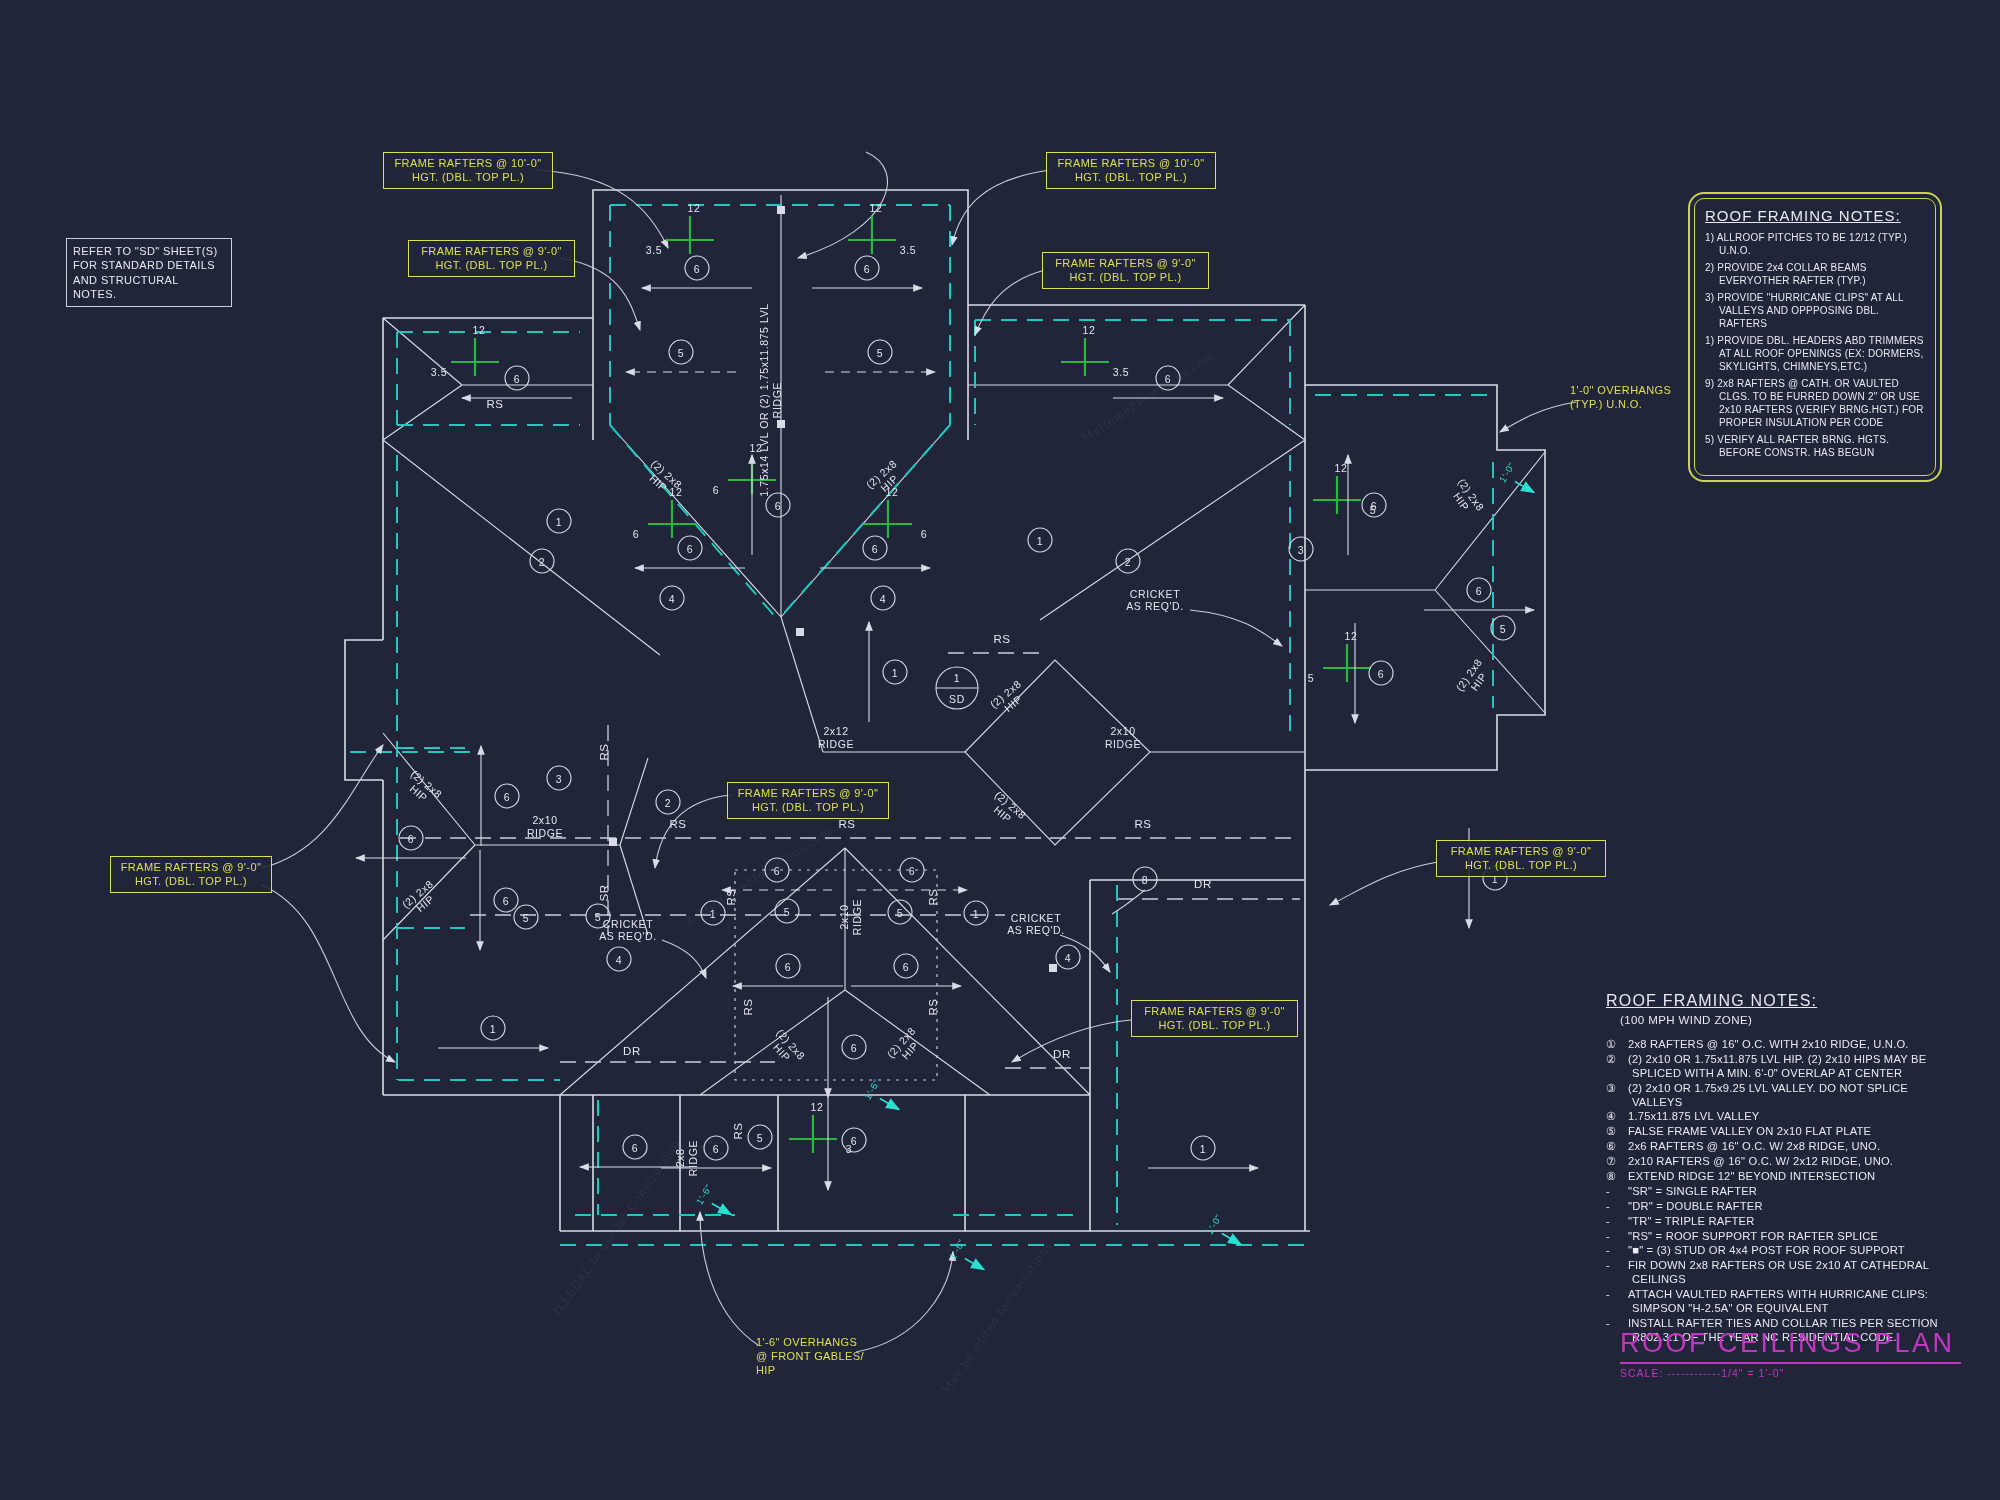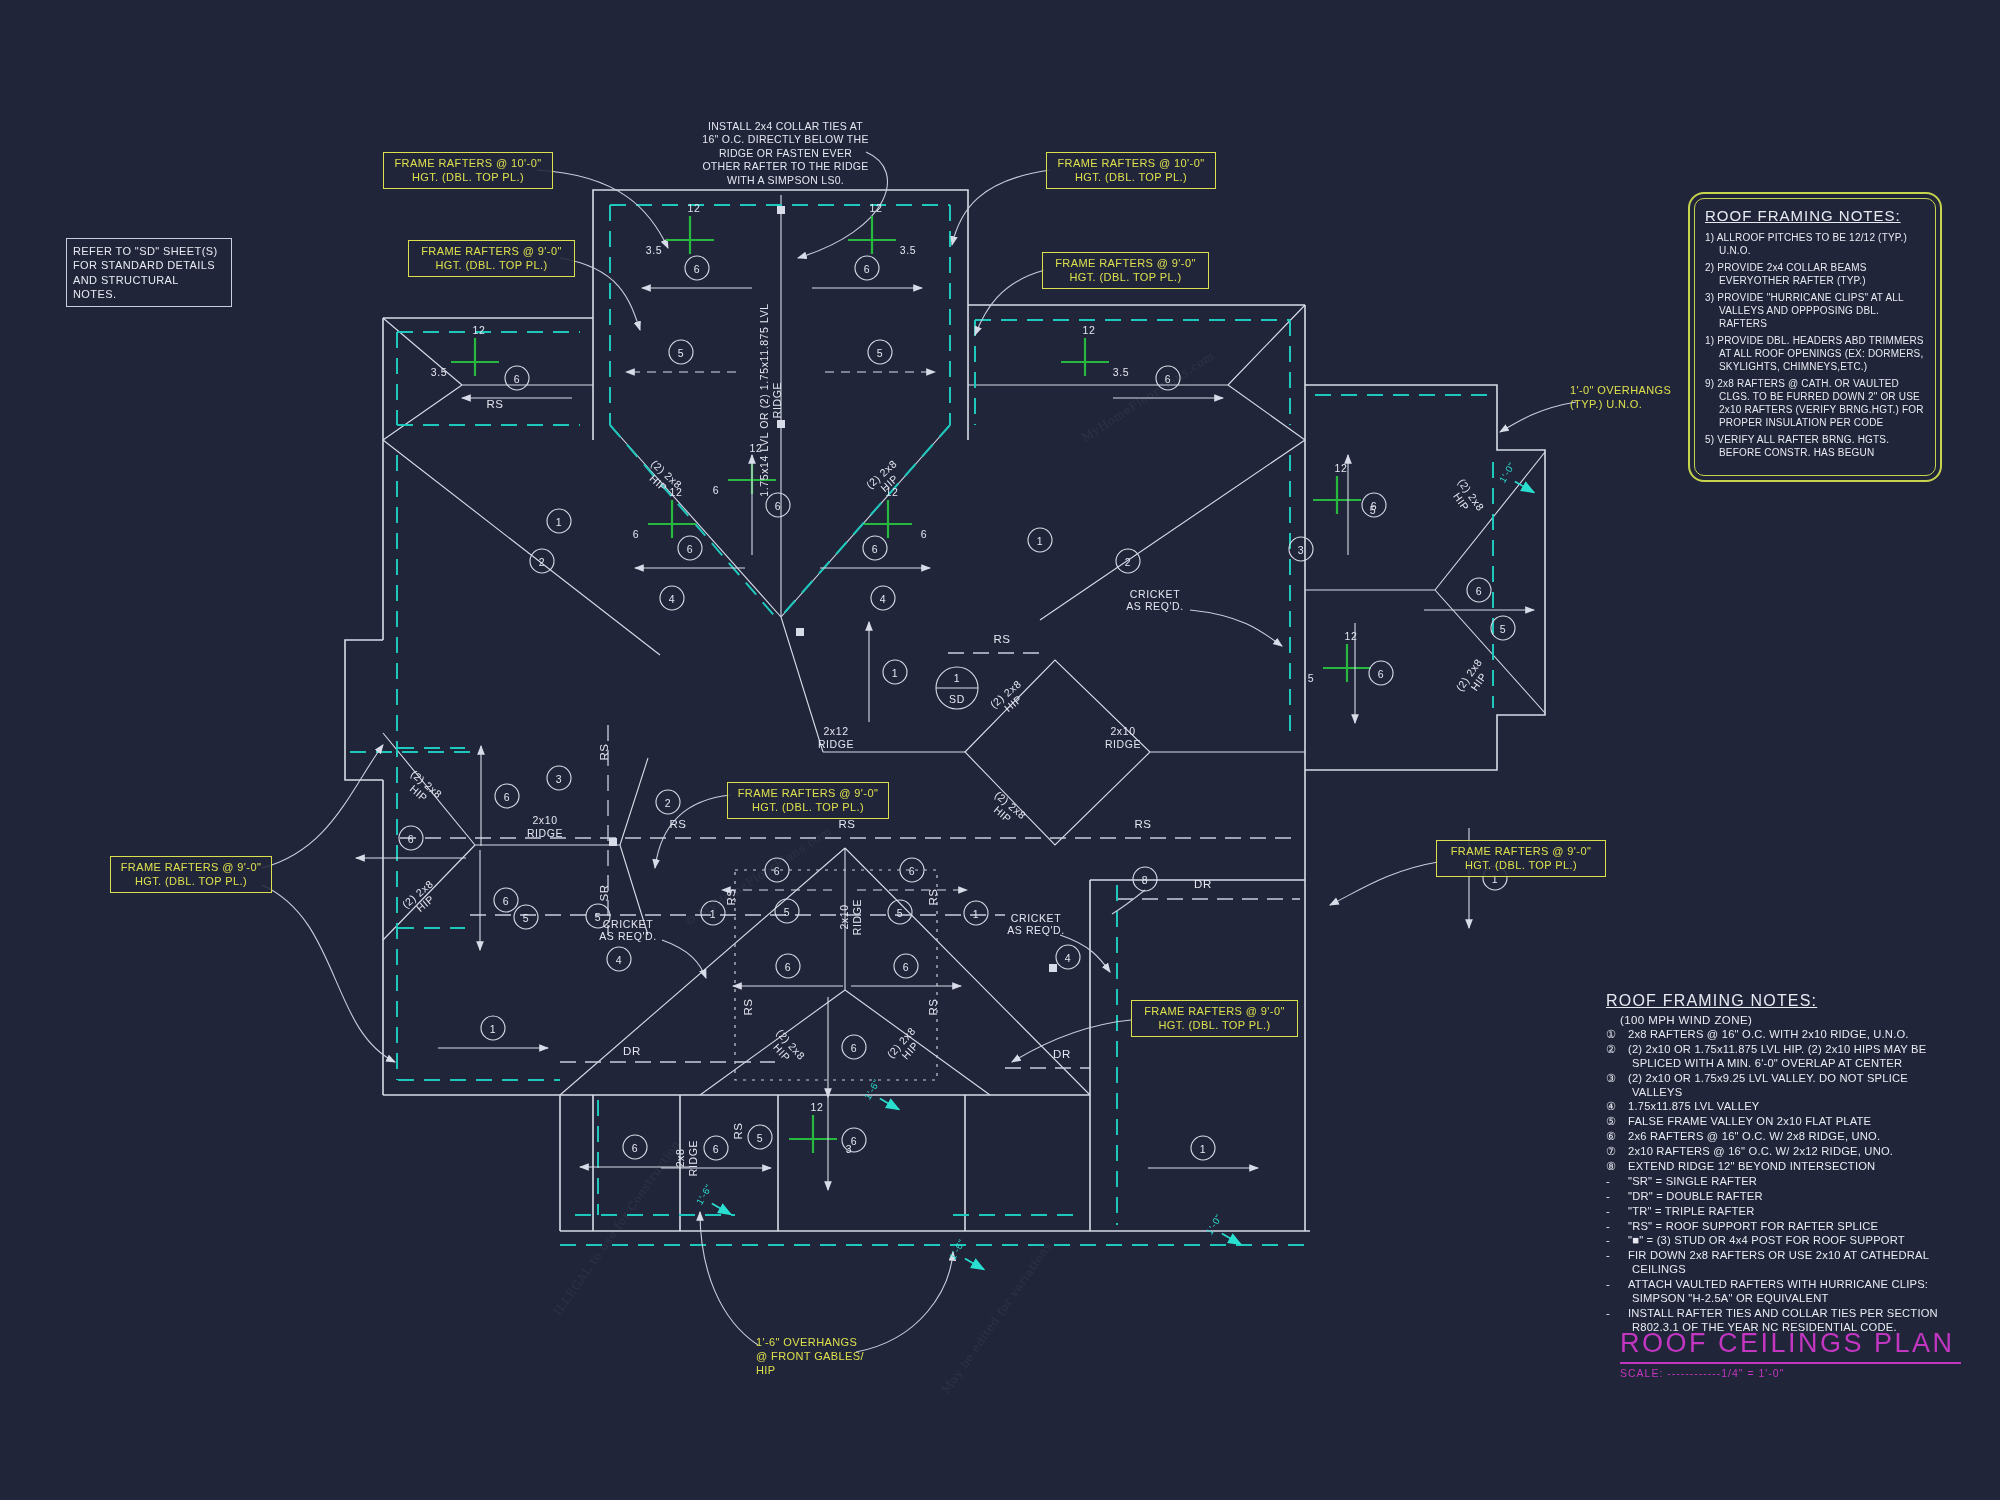--- a/index.html
+++ b/index.html
@@ -26,21 +26,21 @@
            letter-spacing:.3px;white-space:pre-line;color:#e4e7f1;}
   .callout{border:1.5px solid #dde04d;color:#dde04d;background:rgba(33,37,57,.88);
            font-size:11px;line-height:1.3;text-align:center;padding:3px 5px;letter-spacing:.4px;}
   .ytext{color:#dde04d;font-size:11px;line-height:1.25;letter-spacing:.4px;white-space:pre-line;}
   .notes-box{left:1688px;top:192px;width:242px;border:2px solid #c8d44e;border-radius:16px;padding:4px;}
   .notes-box-inner{border:1.5px solid #c8d44e;border-radius:10px;padding:8px 10px 12px 10px;}
   .notes-box-title{font-size:15px;letter-spacing:1px;text-decoration:underline;margin-bottom:7px;}
   .nb-item{font-size:10px;line-height:1.3;letter-spacing:.2px;margin-bottom:4px;padding-left:14px;text-indent:-14px;}
   .notes-list{left:1606px;top:992px;width:346px;}
   .notes-list-title{font-size:16px;letter-spacing:1.2px;text-decoration:underline;margin-bottom:4px;}
-  .nl-sub{font-size:11.5px;margin:0 0 2px 14px;letter-spacing:.4px;}
+  .nl-sub{font-size:11.5px;margin:0 0 12px 14px;letter-spacing:.4px;}
   .nl-item{font-size:11.2px;line-height:1.24;letter-spacing:.2px;padding-left:26px;text-indent:-26px;margin-bottom:1px;}
   .nl-item .mk{display:inline-block;width:22px;text-indent:0;}
   .plan-title-wrap{left:1620px;top:1328px;}
   .plan-title{color:#c236c2;font-size:27px;letter-spacing:2.5px;border-bottom:2px solid #c236c2;
               display:inline-block;padding:0 6px 3px 0;}
   .plan-scale{color:#c236c2;font-size:10.5px;letter-spacing:1px;margin-top:3px;}
 </style>
 </head>
 <body>
 
@@ -508,25 +508,20 @@
         <g transform="translate(628,928)">
           <text class="lbl sm" text-anchor="middle" transform="translate(0,0) rotate(0)">CRICKET</text>
           <text class="lbl sm" text-anchor="middle" transform="translate(0,12) rotate(0)">AS REQ'D.</text>
         </g>
       </g>
   </svg>
 
   <div class="abs note-sd">REFER TO "SD" SHEET(S)
 FOR STANDARD DETAILS
 AND STRUCTURAL NOTES.</div>
-  <div class="abs collar-note">INSTALL 2x4 COLLAR TIES AT
-16" O.C. DIRECTLY BELOW THE
-RIDGE OR FASTEN EVER
-OTHER RAFTER TO THE RIDGE
-WITH A SIMPSON LS0.</div>
 
   <div class="abs notes-box">
     <div class="notes-box-inner">
       <div class="notes-box-title">ROOF FRAMING NOTES:</div>
       <div id="nb-items">
           <div class="nb-item">1) ALLROOF PITCHES TO BE 12/12 (TYP.) U.N.O.</div>
           <div class="nb-item">2) PROVIDE 2x4 COLLAR BEAMS EVERYOTHER RAFTER (TYP.)</div>
           <div class="nb-item">3) PROVIDE "HURRICANE CLIPS" AT ALL VALLEYS AND OPPPOSING DBL. RAFTERS</div>
           <div class="nb-item">1) PROVIDE DBL. HEADERS ABD TRIMMERS AT ALL ROOF OPENINGS (EX: DORMERS, SKYLIGHTS, CHIMNEYS,ETC.)</div>
           <div class="nb-item">9) 2x8 RAFTERS @ CATH. OR VAULTED CLGS. TO BE FURRED DOWN 2" OR USE 2x10 RAFTERS (VERIFY BRNG.HGT.) FOR PROPER INSULATION PER CODE</div>

